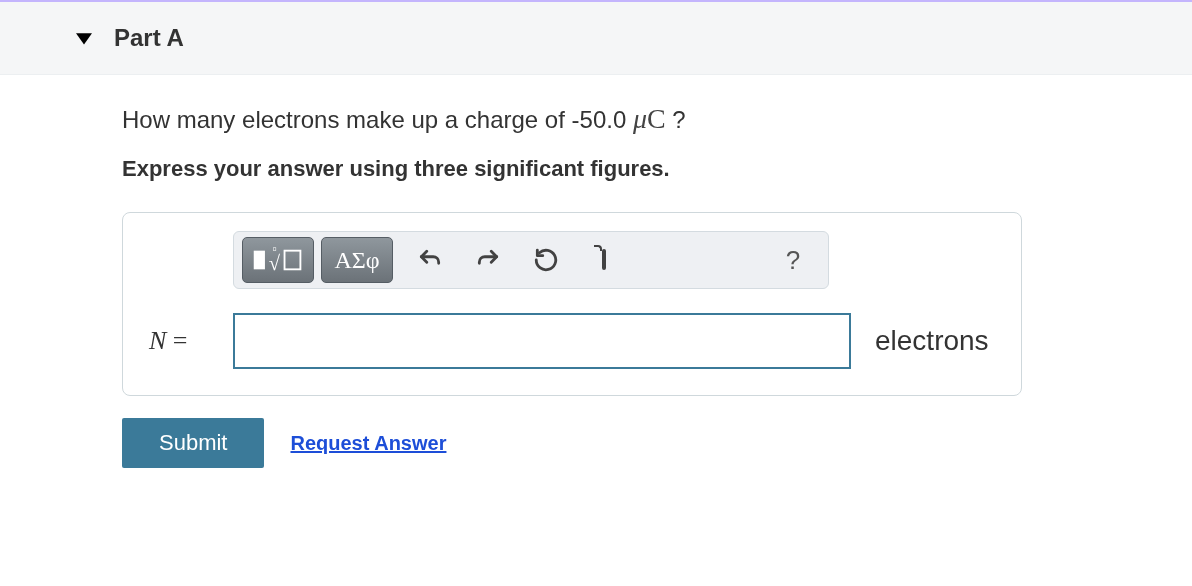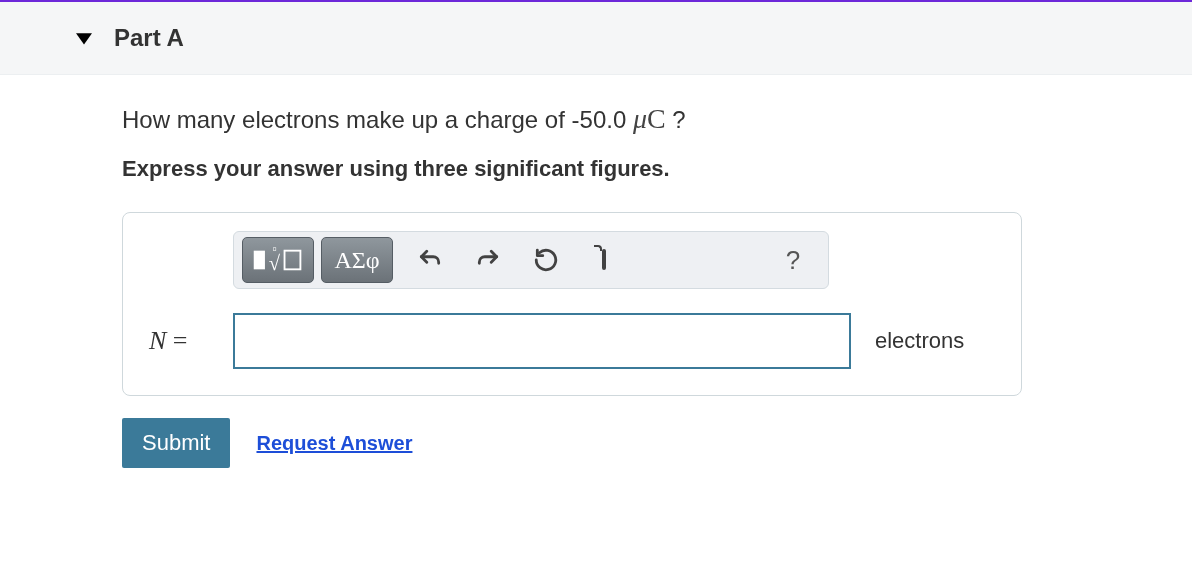--- a/index.html
+++ b/index.html
@@ -6,21 +6,21 @@
   html, body {
     margin: 0;
     padding: 0;
     font-family: "Helvetica Neue", Helvetica, Arial, sans-serif;
     color: #333;
     background: #fff;
   }
   .page {
     width: 1192px;
     height: 551px;
-    border-top: 2px solid #6d28d9;
+    border-top: 2px solid #c4b5fd;
     padding-top: 0;
   }
   .part-header {
     background: #f5f6f7;
     padding: 22px 0 22px 76px;
     display: flex;
     align-items: center;
     border-bottom: 1px solid #eceff1;
   }
   .caret {
@@ -132,36 +132,36 @@
   .answer-input {
     height: 56px;
     width: 618px;
     border: 2px solid #3b7a99;
     background: #fff;
     font-size: 20px;
     padding: 0 10px;
     outline: none;
   }
   .units {
-    font-size: 22px;
+    font-size: 28px;
     color: #333;
     margin-left: 24px;
   }
   .actions {
     margin-top: 22px;
     display: flex;
     align-items: center;
     gap: 26px;
   }
   .submit-btn {
     background: #3b7a99;
     color: #fff;
     border: none;
     font-size: 22px;
-    padding: 12px 20px;
+    padding: 12px 37px;
     border-radius: 2px;
     cursor: pointer;
   }
   .request-link {
     color: #1d4ed8;
     font-size: 20px;
     font-weight: 700;
     text-decoration: underline;
     cursor: pointer;
   }

